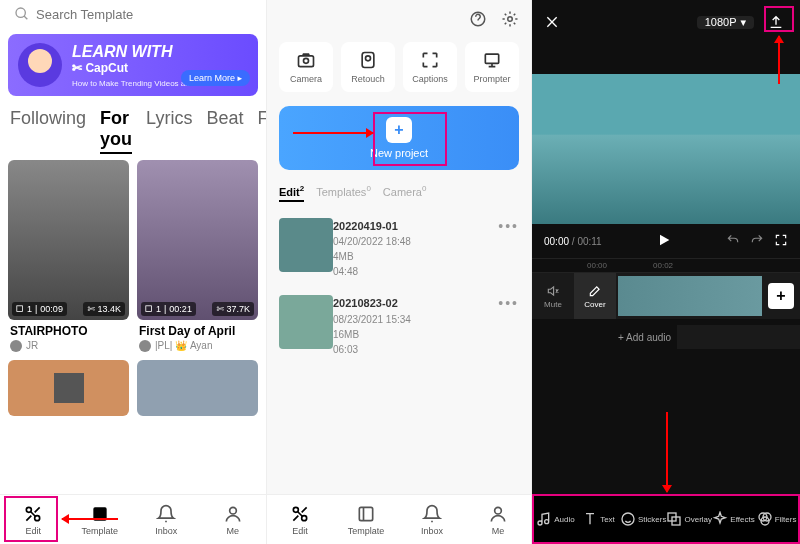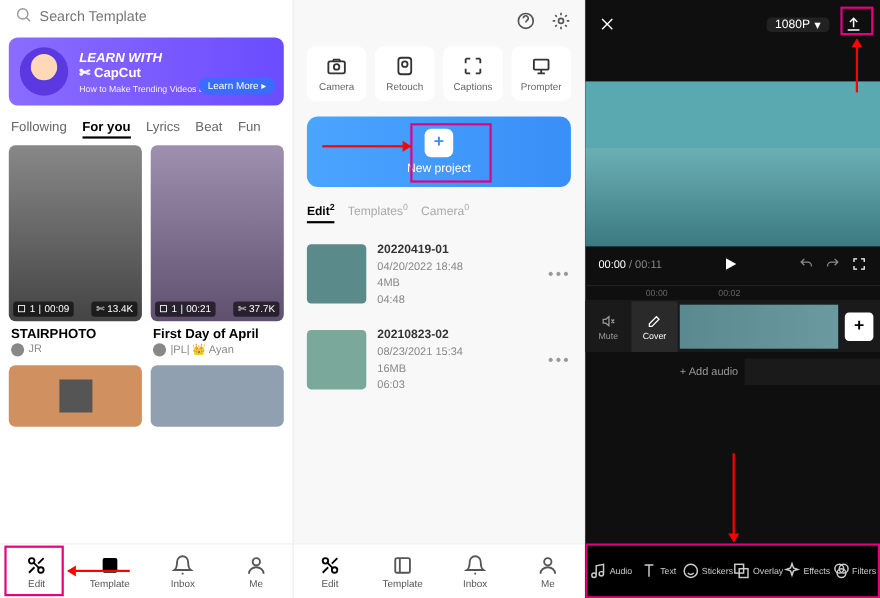--- a/index.html
+++ b/index.html
@@ -10,25 +10,25 @@
 .s3{width:268px;background:#0f0f0f;color:#fff}
 
 
 .search{display:flex;align-items:center;padding:6px 14px;gap:6px;color:#999}
 .search svg{width:16px;height:16px}
 .search input{border:0;outline:0;background:transparent;font-size:13px;color:#999;flex:1}
 .banner{margin:6px 8px;height:62px;border-radius:8px;background:linear-gradient(90deg,#8b6cff,#6b4cff);display:flex;align-items:center;padding:0 10px;color:#fff;position:relative}
 .banner-ill{width:44px;height:44px;background:#5a3ae0;border-radius:50%;position:relative}
 .banner-ill:before{content:"";position:absolute;top:6px;left:10px;width:24px;height:24px;background:#ffd8b8;border-radius:50%}
 .btxt{margin-left:10px}
-.bt1{font-weight:bold;font-size:12px;font-style:italic}
+.bt1{font-weight:bold;font-size:16px;font-style:italic}
 .bt2{font-weight:bold;font-size:12px}
 .bt3{font-size:8px;margin-top:4px;opacity:.9}
 .learn{position:absolute;right:8px;bottom:10px;background:#3a6cff;color:#fff;padding:3px 8px;border-radius:10px;font-size:9px}
-.tabs{display:flex;gap:14px;padding:6px 10px;font-size:12px;color:#666}
+.tabs{display:flex;gap:14px;padding:6px 10px;font-size:18px;color:#666}
 .tabs .act{font-weight:bold;color:#000;border-bottom:2px solid #000;padding-bottom:2px}
 .grid{display:flex;gap:8px;padding:0 8px;flex-wrap:wrap}
 .card{width:121px}
 .thumb{width:121px;height:160px;background:#555;border-radius:6px;position:relative;overflow:hidden}
 .badge-l{position:absolute;bottom:4px;left:4px;background:rgba(0,0,0,.6);color:#fff;font-size:9px;padding:2px 4px;border-radius:3px;display:flex;gap:3px;align-items:center}
 .badge-r{position:absolute;bottom:4px;right:4px;background:rgba(0,0,0,.6);color:#fff;font-size:9px;padding:2px 4px;border-radius:3px}
 .ctitle{font-size:12px;font-weight:600;margin:4px 2px 0}
 .cmeta{display:flex;align-items:flex-start;gap:4px;margin:2px 2px;font-size:10px;color:#888}
 .avmini{width:12px;height:12px;border-radius:50%;background:#888}
 .grid2{display:flex;gap:8px;padding:6px 8px}
@@ -51,21 +51,21 @@
 .hl2{border:2px solid #e6007e;position:absolute;left:94px;top:6px;width:74px;height:54px}
 .arrR{position:absolute;left:14px;top:26px;width:80px;height:2px;background:red}
 .arrR:after{content:"";position:absolute;right:-1px;top:-4px;border-left:8px solid red;border-top:5px solid transparent;border-bottom:5px solid transparent}
 .lrow{display:flex;align-items:center;padding:10px 12px 4px;gap:8px}
 .lrow .lt{font-weight:bold;font-size:13px}
 .cloud{margin-left:auto;font-size:10px;color:#2ec7b6;border:1px solid #2ec7b6;padding:2px 6px;border-radius:10px}
 .pencil{width:14px;height:14px}
 .ltabs{display:flex;gap:12px;padding:4px 12px 8px;font-size:11px;color:#aaa}
 .ltabs .a{color:#000;font-weight:bold;border-bottom:2px solid #000;padding-bottom:2px}
 .ltabs sup{font-size:8px;vertical-align:super}
-.proj{display:flex;padding:8px 12px;gap:10px;align-items:center}
+.proj{display:flex;padding:8px 12px;}
 .pthumb{width:54px;height:54px;background:#5a8a8a;border-radius:4px}
 .pthumb2{background:#7aa89a}
 .pinfo{font-size:10px;color:#888;line-height:1.5}
 .ptitle{color:#333;font-weight:600;font-size:11px}
 .dots{margin-left:auto;color:#999;font-size:14px;letter-spacing:2px}
 
 
 .top3{display:flex;align-items:center;padding:10px 12px;gap:10px}
 .top3 svg{width:16px;height:16px}
 .res{margin-left:auto;background:#222;padding:0 8px;border-radius:4px;font-size:11px;display:flex;align-items:center;gap:4px}

